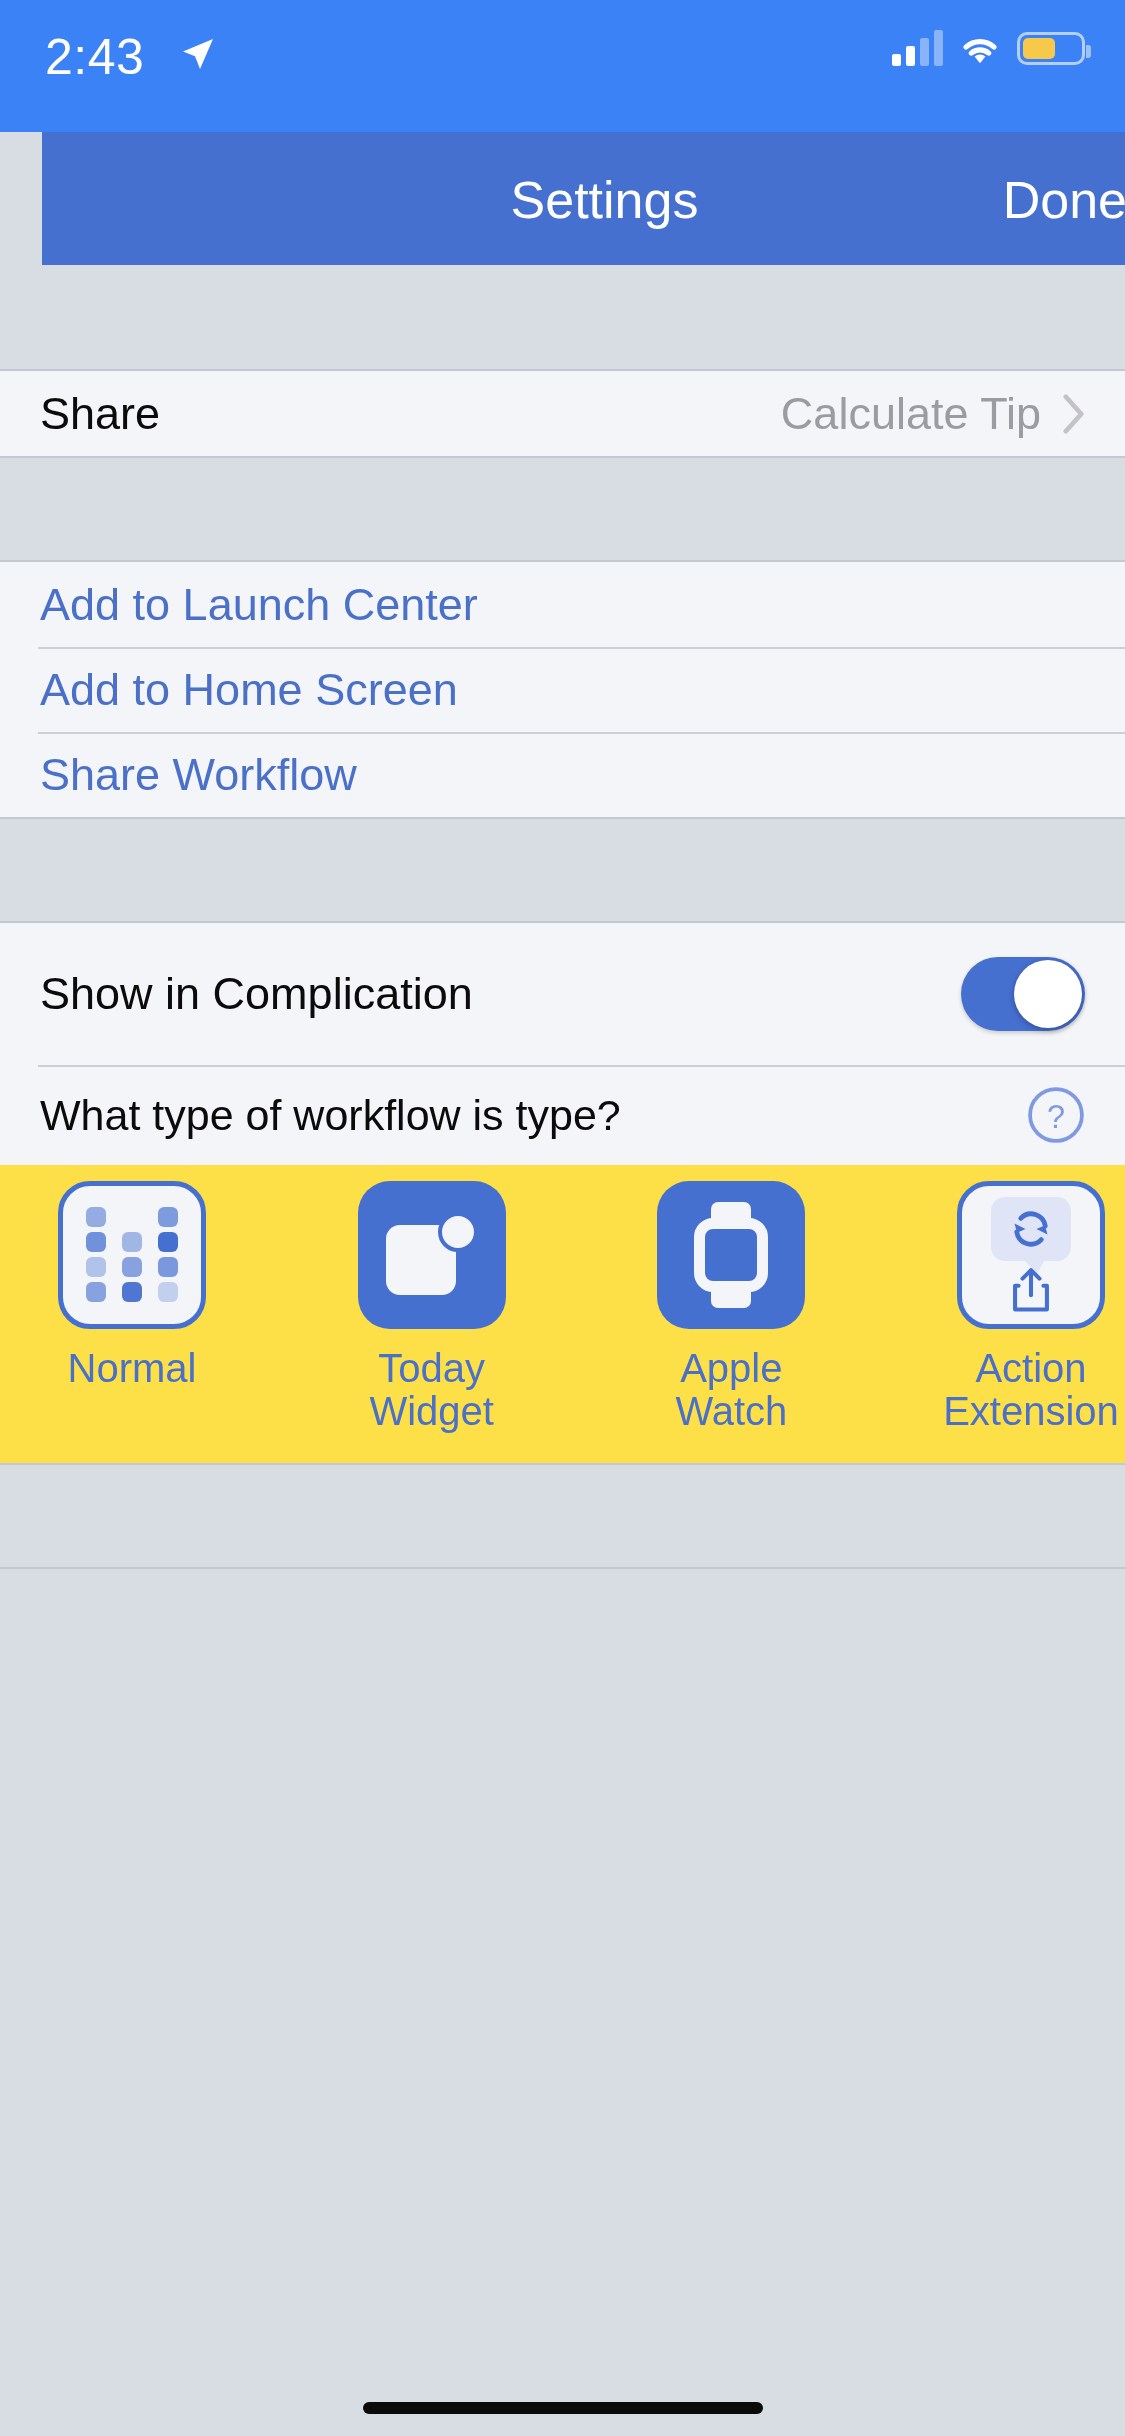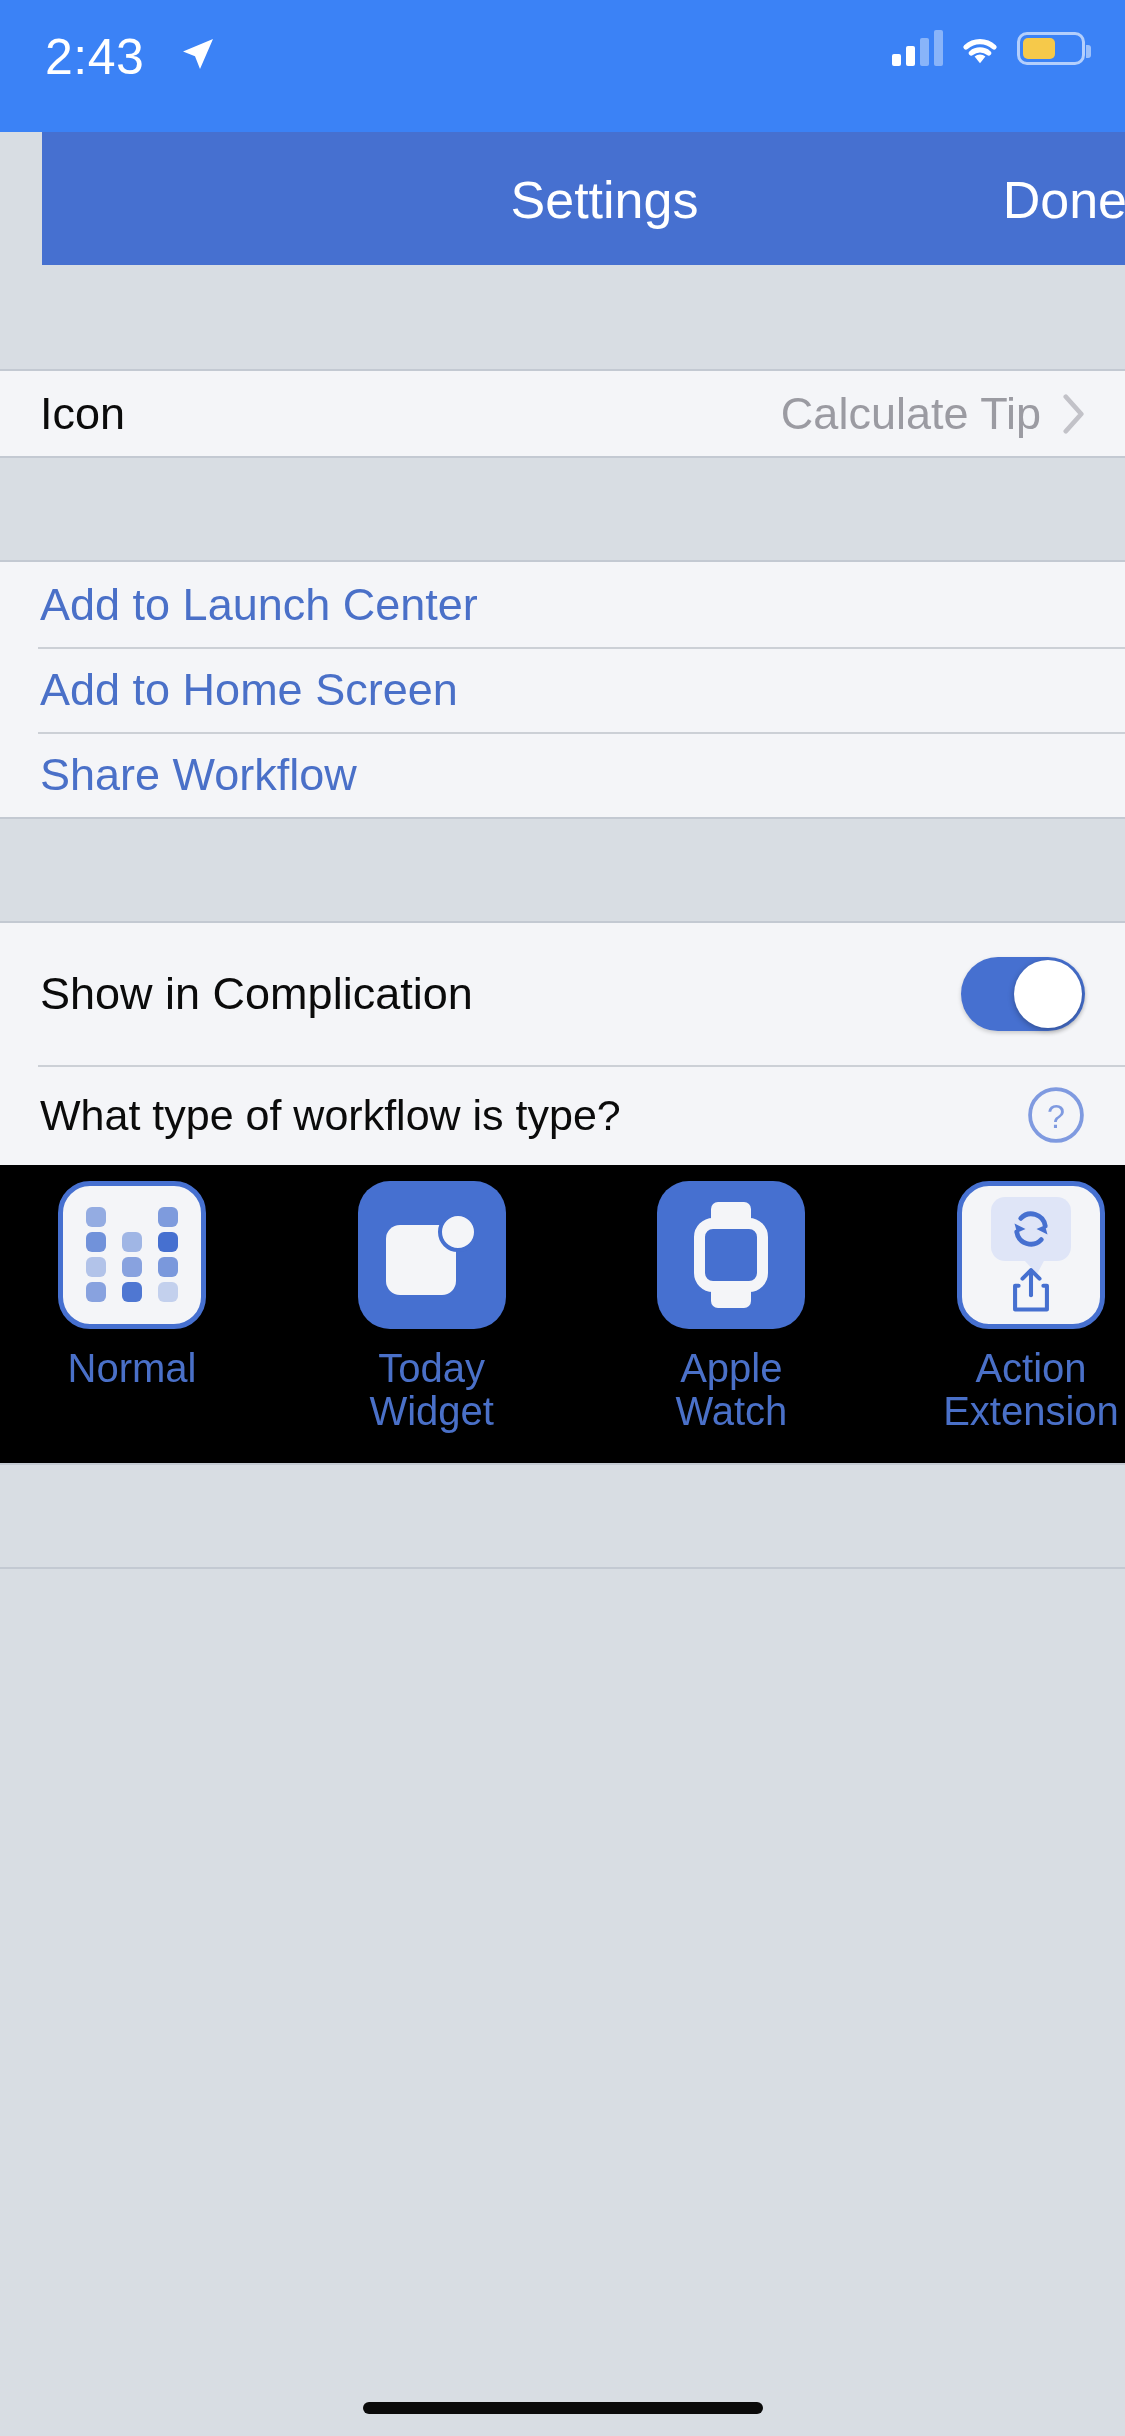--- a/index.html
+++ b/index.html
@@ -102,21 +102,21 @@
     height:100px; padding:0 40px; background:#f4f5f8;
   }
   .qrow::before {
     content:""; position:absolute; left:38px; right:0; top:0; height:2px; background:#ccd0d6;
   }
   .q-label { font-size:43px; color:#0b0b0b; }
   .help-circle { margin-left:auto; width:58px; height:58px; cursor:pointer; }
 
   
   .typepicker {
-    background:#000000; display:flex; justify-content:space-between;
+    background:#fde047; display:flex; justify-content:space-between;
     padding:16px 0 30px 0; overflow:hidden;
   }
   .type-cell {
     width:258px; display:flex; flex-direction:column; align-items:center; cursor:pointer;
   }
   .type-cell:first-child { margin-left:3px; }
   .type-cell:last-child { margin-right:-35px; }
   .tile {
     width:148px; height:148px; border-radius:32px;
     display:flex; align-items:center; justify-content:center;
@@ -211,21 +211,21 @@
     <div class="nav-title">Settings</div>
     <div class="nav-done">Done</div>
   </div>
 
   <div class="table">
 
     <div class="gap first"></div>
 
     <div class="group">
       <div class="row">
-        <span class="row-label">Icon</span>
+        <span class="row-label">Share</span>
         <span class="row-right">
           <span class="row-value">Calculate Tip</span>
           <svg class="chev" viewBox="0 0 12 22">
             <path d="M1.5 1.5 L10 11 L1.5 20.5" stroke="#c2c2c8" stroke-width="2.6" fill="none" stroke-linecap="round" stroke-linejoin="round"></path>
           </svg>
         </span>
       </div>
     </div>
 
     <div class="gap"></div>

